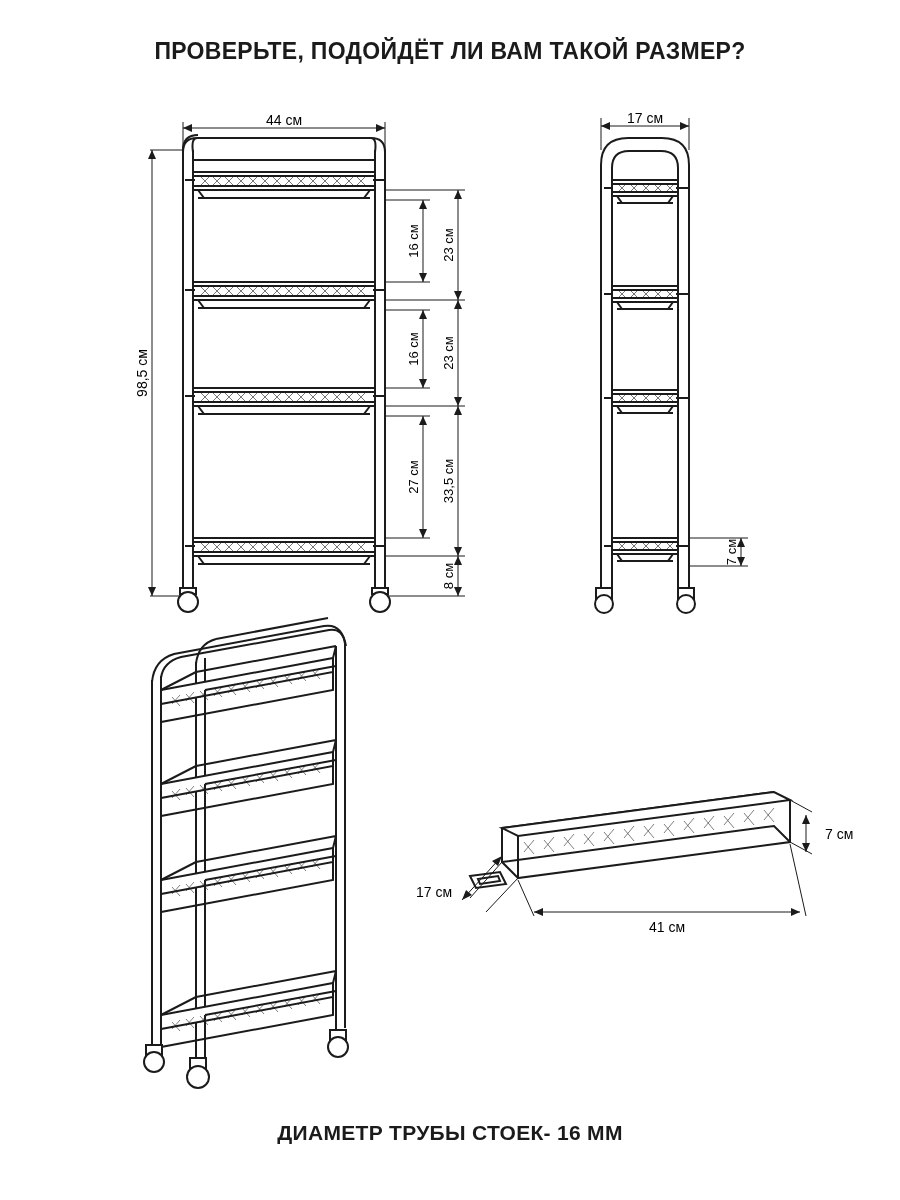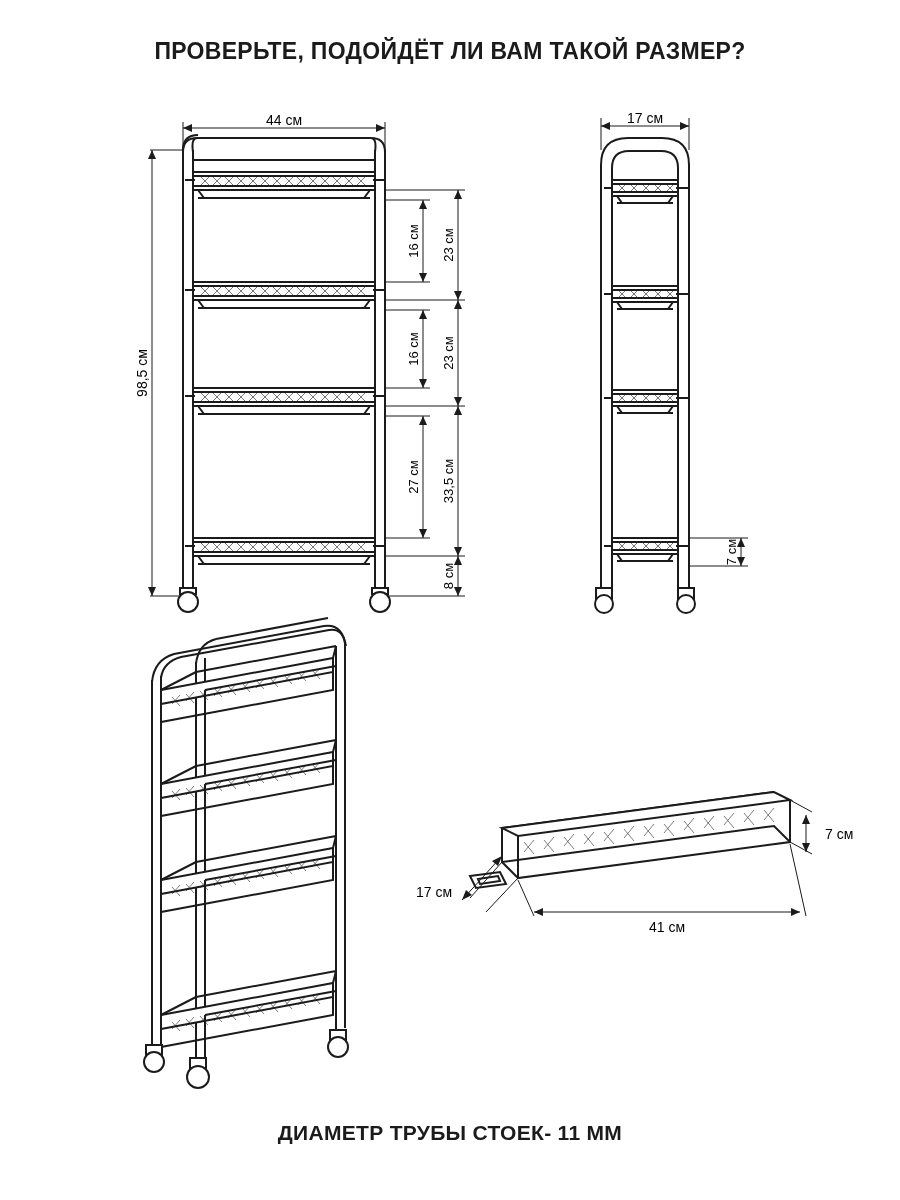--- a/index.html
+++ b/index.html
@@ -385,15 +385,15 @@
     </g>
 
     <g>
       <text class="dimlabel big" x="825" y="839" text-anchor="start">7 см</text>
       <text class="dimlabel big" x="434" y="897" text-anchor="middle">17 см</text>
       <text class="dimlabel big" x="667" y="932" text-anchor="middle">41 см</text>
     </g>
 
   </svg>
 
-  <div class="footer">ДИАМЕТР ТРУБЫ СТОЕК- 11 ММ</div>
+  <div class="footer">ДИАМЕТР ТРУБЫ СТОЕК- 16 ММ</div>
 
 </div>
 
 </body></html>

